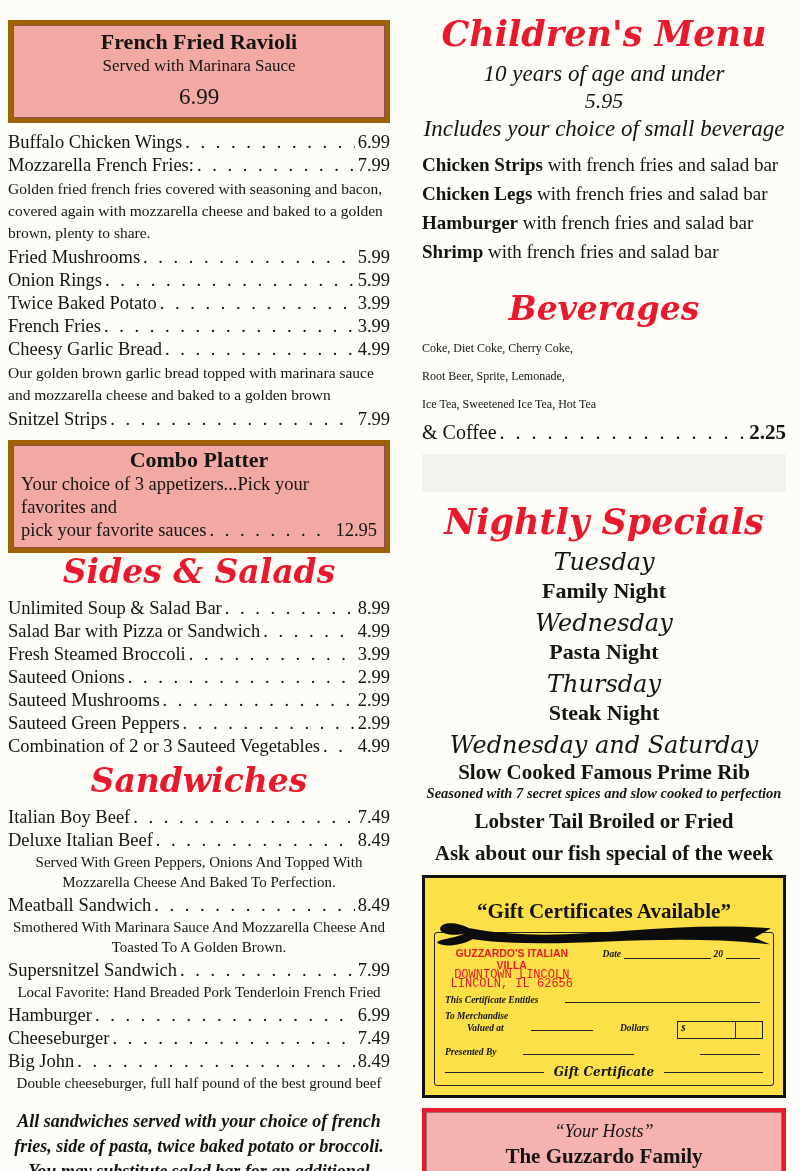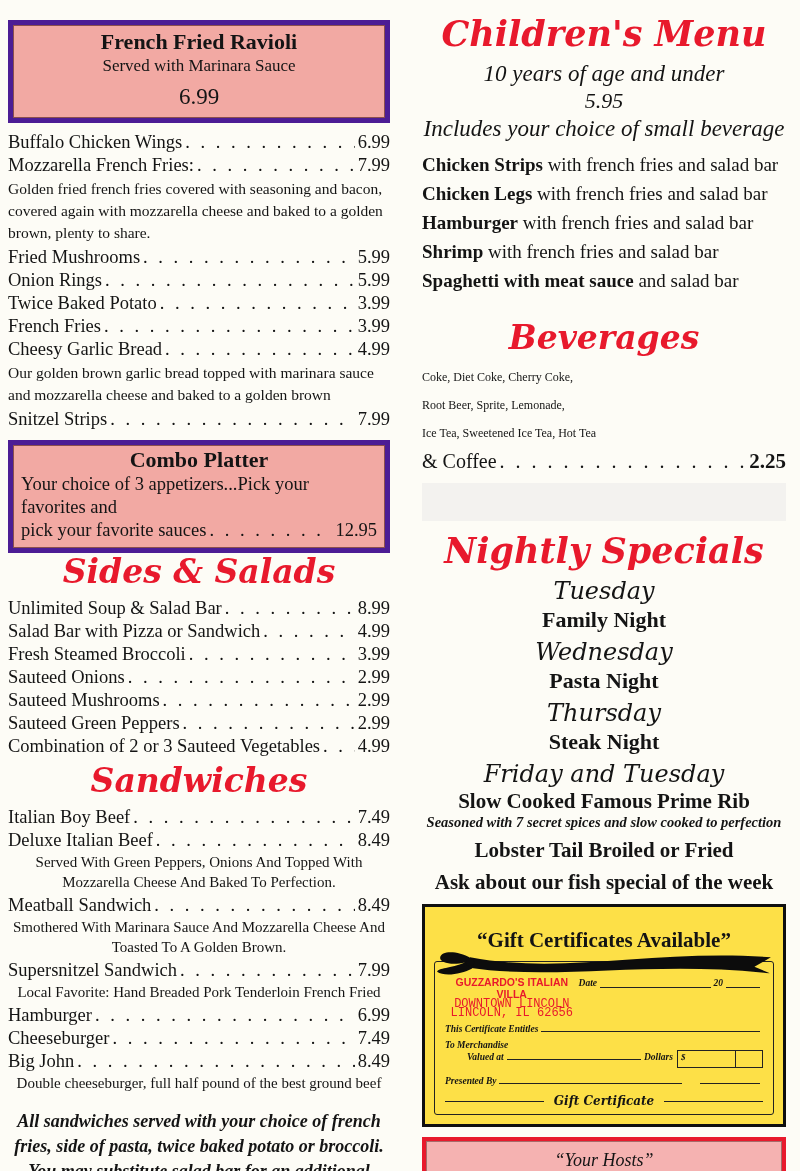--- a/index.html
+++ b/index.html
@@ -17,21 +17,21 @@
     color:#e8192c;text-align:center;line-height:1.15;margin:0 0 6px;
   }
   .h-appetizers{font-size:33px;margin-top:0;}
   .h-sides{font-size:33px;margin-top:0;}
   .h-sandwiches{font-size:33px;margin-top:4px;}
   .h-children{font-size:35px;}
   .h-beverages{font-size:33px;margin-top:24px;}
   .h-specials{font-size:35px;margin-top:10px;}
 
   .pinkbox{
-    background:#f2a9a3;border:5px solid #4c1d95;
+    background:#f2a9a3;border:5px solid #a16207;
     box-shadow:inset 0 0 0 1px rgba(70,20,20,.6);
   }
   .featured{text-align:center;padding:4px 6px 8px;}
   .featured-title{font-size:22px;font-weight:700;line-height:26px;}
   .featured-sub{font-size:17px;line-height:21px;}
   .featured-price{font-size:23px;line-height:26px;margin-top:8px;}
 
   .menu-list{margin-top:8px;}
   .mrow{display:flex;align-items:baseline;font-size:18.5px;line-height:23px;}
   .iname{white-space:nowrap;}
@@ -68,21 +68,21 @@
   .lobster{font-weight:700;font-size:21px;text-align:center;line-height:26px;margin-top:7px;}
   .ask{font-weight:700;font-size:21px;text-align:center;line-height:26px;margin-top:6px;}
 
   .gift-box{border:3px solid #101010;margin-top:9px;padding:21px 9px 9px;background:#fde047;position:relative;}
   .gift-banner{font-size:21px;font-weight:700;text-align:center;line-height:25px;position:relative;z-index:2;}
   .ribbon{display:block;width:100%;height:30px;margin:-6px 0 -16px;position:relative;z-index:2;}
   .cert{border:1.5px solid #222;border-radius:3px;padding:14px 10px 6px;position:relative;z-index:1;}
   .cfield{font-style:italic;font-weight:700;font-size:9.5px;}
   .cline{border-bottom:1px solid #222;flex:1;margin:0 3px;}
   .cline.short{flex:0 0 34px;}
-  .crow{display:flex;align-items:baseline;}
+  .crow{display:flex;align-items:baseline;gap:24px;}
   .cert-left{width:42%;text-align:center;}
   .cert-name{color:#e8192c;font-family:"Liberation Sans",sans-serif;font-weight:700;font-size:10.5px;line-height:12px;}
   .cert-addr{color:#e8192c;font-family:Liberation Mono, monospace;font-size:12px;line-height:9px;}
   .cert-right{flex:1;display:flex;align-items:flex-end;padding-bottom:4px;}
   .dollarbox{display:inline-flex;border:1px solid #222;height:16px;width:84px;margin-left:4px;}
   .dollarbox .cell1{flex:1;border-right:1px solid #222;font-size:9px;font-style:italic;font-weight:700;padding:1px 0 0 3px;}
   .dollarbox .cell2{flex:0 0 26px;}
   .cert-bottom{display:flex;align-items:center;margin-top:8px;}
   .bline{flex:1;border-bottom:1.5px solid #222;}
   .cert-script{font-family:"DejaVu Serif",serif;font-style:italic;font-weight:700;font-size:12px;padding:0 10px;white-space:nowrap;}
@@ -255,21 +255,20 @@
     <div class="script-h h-children">Children's Menu</div>
     <div class="c-sub c-sub1">10 years of age and under</div>
     <div class="c-sub c-price">5.95</div>
     <div class="c-sub c-sub2">Includes your choice of small beverage</div>
 
     <div>
       <div class="c-item"><span class="lead">Chicken Strips</span><span> with french fries and salad bar</span></div>
       <div class="c-item"><span class="lead">Chicken Legs</span><span> with french fries and salad bar</span></div>
       <div class="c-item"><span class="lead">Hamburger</span><span> with french fries and salad bar</span></div>
       <div class="c-item"><span class="lead">Shrimp</span><span> with french fries and salad bar</span></div>
-      <div class="c-item"><span class="lead">Spaghetti with meat sauce</span><span> and salad bar</span></div>
     </div>
 
     <div class="script-h h-beverages">Beverages</div>
     <div class="bev-line">Coke, Diet Coke, Cherry Coke,</div>
     <div class="bev-line">Root Beer, Sprite, Lemonade,</div>
     <div class="bev-line">Ice Tea, Sweetened Ice Tea, Hot Tea</div>
     <div class="bev-last">
       <span class="iname">&amp; Coffee</span>
       <span class="dots"></span>
       <span class="bev-price">2.25</span>
@@ -278,21 +277,21 @@
     <div class="gray-band"></div>
 
     <div class="script-h h-specials">Nightly Specials</div>
 
     <div class="day">Tuesday</div>
     <div class="event">Family Night</div>
     <div class="day">Wednesday</div>
     <div class="event">Pasta Night</div>
     <div class="day">Thursday</div>
     <div class="event">Steak Night</div>
-    <div class="day">Friday and Tuesday</div>
+    <div class="day">Wednesday and Saturday</div>
     <div class="prime">Slow Cooked Famous Prime Rib</div>
     <div class="prime-note">Seasoned with 7 secret spices and slow cooked to perfection</div>
     <div class="lobster">Lobster Tail Broiled or Fried</div>
     <div class="ask">Ask about our fish special of the week</div>
 
     <div class="gift-box">
       <div class="gift-banner">“Gift Certificates Available”</div>
       <svg class="ribbon" viewBox="0 0 660 64" preserveAspectRatio="none" aria-hidden="true">
         <path d="M70,22 C250,60 430,4 654,22 L622,42 L652,56 C420,28 240,72 68,44 Z" fill="#0c0c0c"></path>
         <path d="M72,24 C44,6 14,8 12,22 C10,34 36,40 60,33 C32,46 8,44 6,53 C20,64 54,58 74,46 Z" fill="#0c0c0c"></path>

